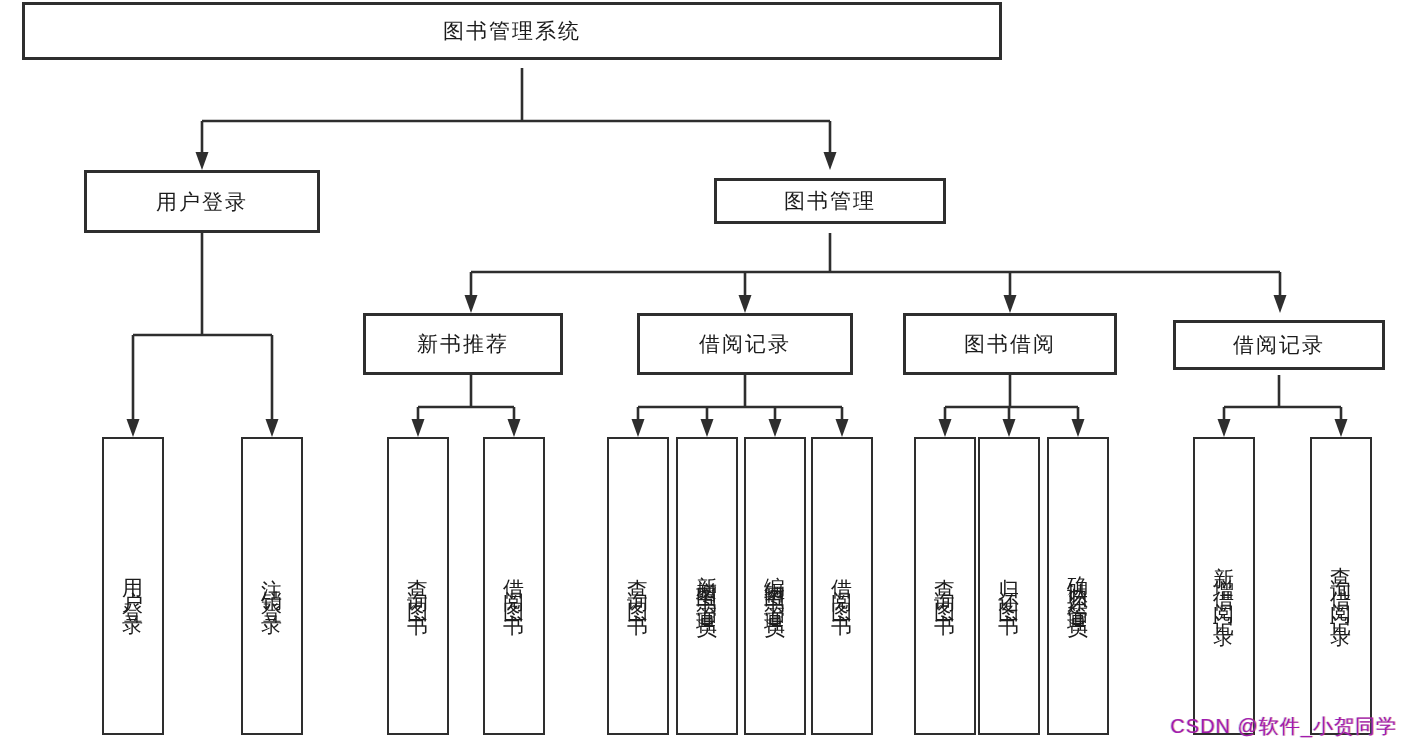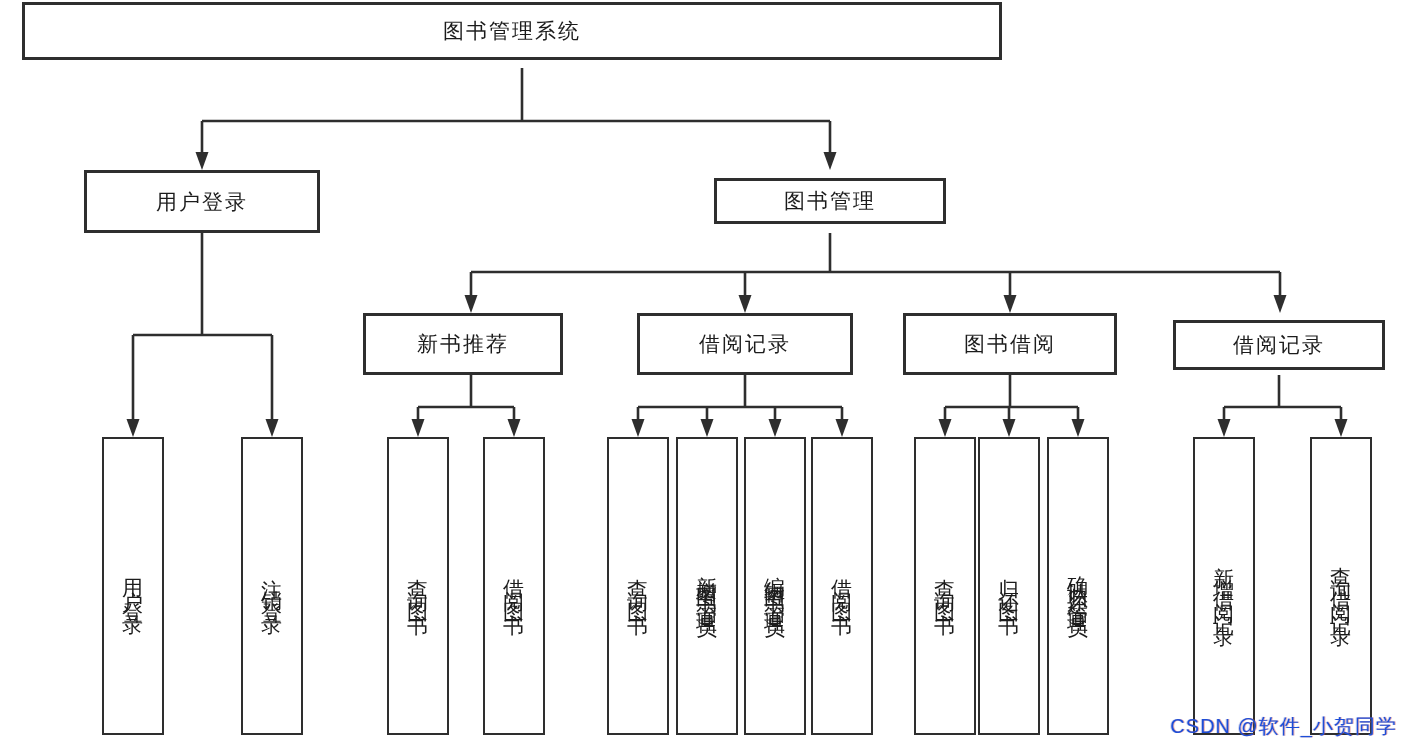--- a/index.html
+++ b/index.html
@@ -38,21 +38,21 @@
   }
   .vbox.tight span{
     letter-spacing:6px;
   }
   #watermark{
     position:absolute;
     right:8px;
     bottom:7px;
     z-index:3;
     font-size:20px;
-    color:#1d4ed8;
+    color:#a21caf;
     letter-spacing:1px;
     text-shadow:1px 0 0 rgba(214,80,80,0.45), -1px 0 0 rgba(110,130,210,0.35);
     white-space:nowrap;
   }
 </style>
 </head>
 <body>
 
 <div id="stage">
 

